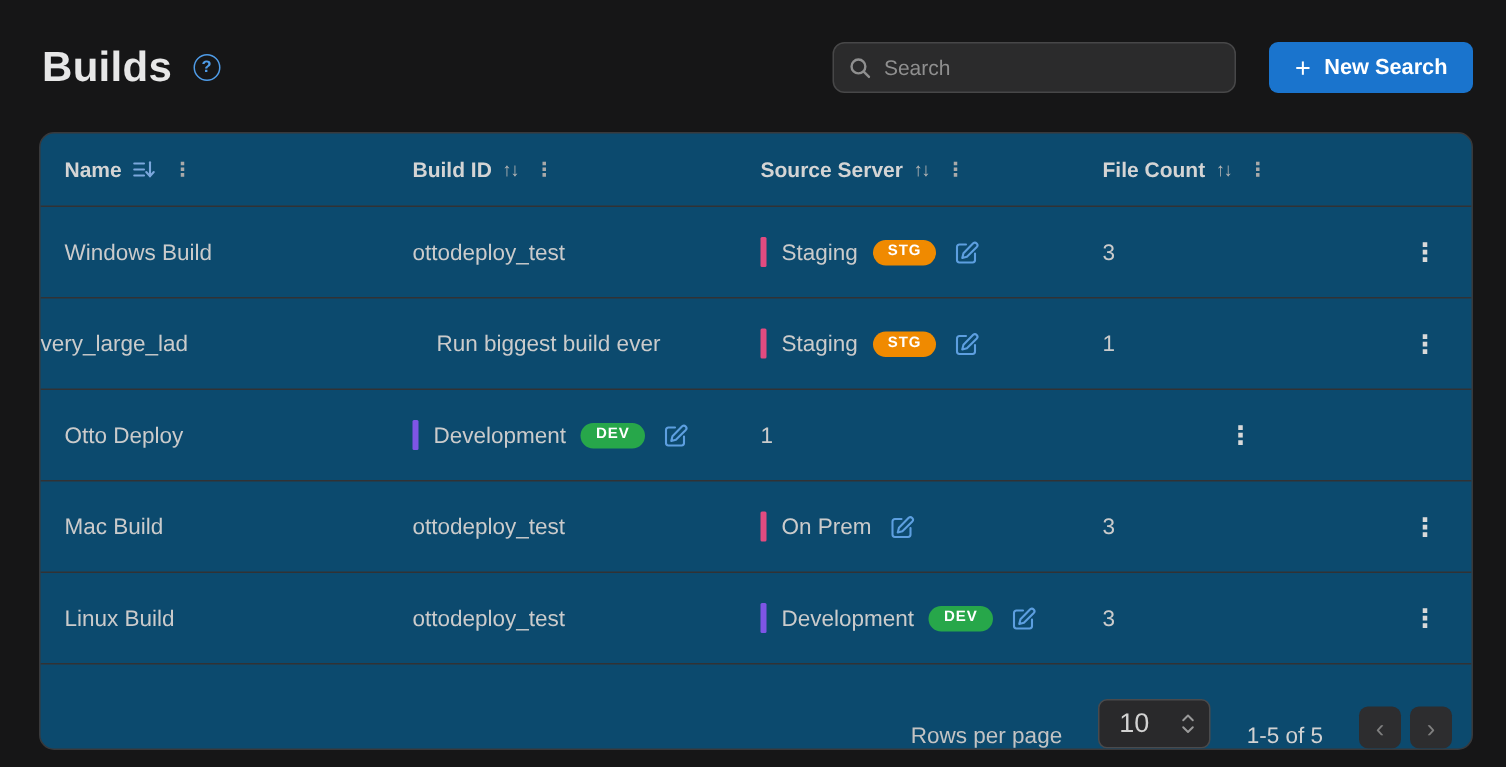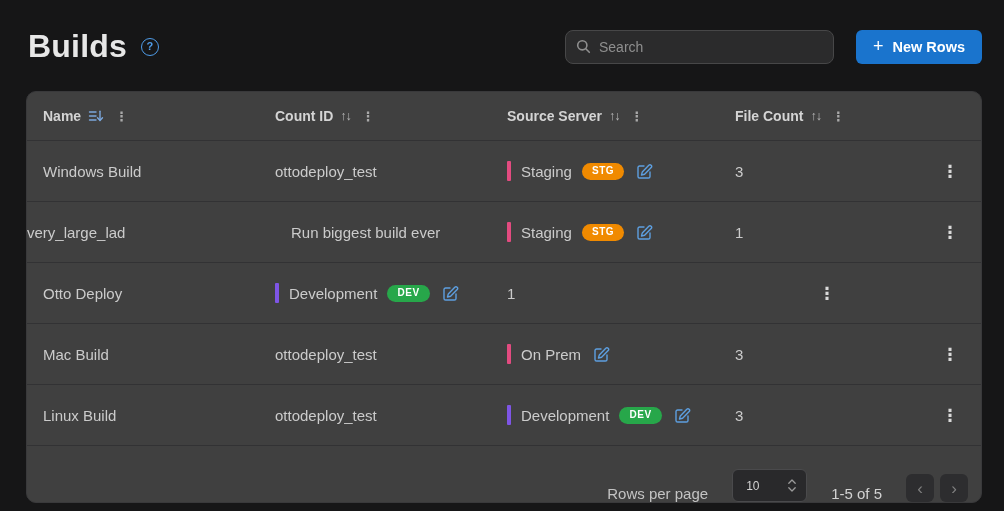--- a/index.html
+++ b/index.html
@@ -10,21 +10,21 @@
     color:#cbcbcb;
     -webkit-font-smoothing:antialiased;
   }
 
   
   .topbar {
     display:flex; align-items:center;
     padding:28px 22px 26px 28px;
   }
   .page-title {
-    font-size:32px; font-weight:700; color:#e7e7e7; letter-spacing:.2px;
+    font-size:28px; font-weight:700; color:#e7e7e7; letter-spacing:.2px;
   }
   .help {
     width:18px; height:18px; margin-left:14px;
     border:1.6px solid #4f9ce8; border-radius:50%;
     color:#4f9ce8; font-size:11px; font-weight:700;
     display:flex; align-items:center; justify-content:center;
     cursor:pointer; line-height:1;
   }
   .spacer { flex:1; }
   .search-box {
@@ -44,21 +44,21 @@
     height:34px; padding:0 17px;
     background:#1a74cd; border:0; border-radius:6px;
     color:#fff; font-size:14.5px; font-weight:600; font-family:inherit;
     cursor:pointer;
   }
   .btn-new .plus { font-size:18px; font-weight:400; line-height:1; margin-top:-1px; }
 
   
   .card {
     margin:0 22px 0 26px;
-    background:#404040;
+    background:#0c4a6e;
     border:1px solid #39393b;
     border-radius:10px;
     overflow:hidden;
   }
   .grid-row {
     display:grid;
     grid-template-columns:248px 232px 228px 1fr 62px;
     align-items:center;
   }
   .thead { height:48px; font-size:14px; font-weight:700; color:#d4d4d4; }
@@ -85,21 +85,21 @@
   
   .tfoot {
     height:57px; border-top:1px solid #323234;
     display:flex; align-items:flex-end; justify-content:flex-end;
     padding:0 13px; font-size:15px; color:#c3c3c3;
   }
   .rpp-select {
     display:flex; align-items:center; justify-content:space-between;
     width:75px; height:33px; margin:0 24px;
     background:#29292b; border:1px solid #4a4a4c; border-radius:6px;
-    padding:0 9px 0 13px; color:#d2d2d2; font-size:12px; cursor:pointer;
+    padding:0 9px 0 13px; color:#d2d2d2; font-size:18px; cursor:pointer;
   }
   .range { color:#d2d2d2; margin-right:24px; }
   .pg-btn {
     width:28px; height:28px; border:0; border-radius:6px;
     background:#2d2d2f; color:#7f7f7f; font-size:17px; line-height:1;
     display:flex; align-items:center; justify-content:center;
     cursor:pointer; font-family:inherit;
   }
   .pg-btn + .pg-btn { margin-left:6px; }
 </style>
@@ -112,42 +112,42 @@
   <div class="spacer"></div>
   <div class="search-box">
     <svg width="15" height="15" viewBox="0 0 15 15">
       <circle cx="6.3" cy="6.3" r="4.6" fill="none" stroke="#8f8f8f" stroke-width="1.6"></circle>
       <line x1="9.8" y1="9.8" x2="13.3" y2="13.3" stroke="#8f8f8f" stroke-width="1.6" stroke-linecap="round"></line>
     </svg>
     <input placeholder="Search" style="">
   </div>
   <button class="btn-new">
     <span class="plus">+</span>
-    <span>New Rows</span>
+    <span>New Search</span>
   </button>
 </div>
 
 <div class="card">
 
   <div class="grid-row thead">
     <div class="th">
       <span>Name</span>
       <svg width="16" height="14" viewBox="0 0 16 14">
         <g stroke="#7ba7dc" stroke-width="1.4" fill="none" stroke-linecap="round">
           <line x1="1.5" y1="3" x2="8" y2="3"></line>
           <line x1="1.5" y1="7" x2="8" y2="7"></line>
           <line x1="1.5" y1="11" x2="8" y2="11"></line>
           <line x1="12" y1="2.2" x2="12" y2="11.3"></line>
           <polyline points="9.5,8.7 12,11.5 14.5,8.7"></polyline>
         </g>
       </svg>
       <span class="kebab-sm">⋮</span>
     </div>
     <div class="th">
-      <span>Count ID</span>
+      <span>Build ID</span>
       <span class="sort-glyph">↑↓</span>
       <span class="kebab-sm">⋮</span>
     </div>
     <div class="th">
       <span>Source Server</span>
       <span class="sort-glyph">↑↓</span>
       <span class="kebab-sm">⋮</span>
     </div>
     <div class="th">
       <span>File Count</span>

